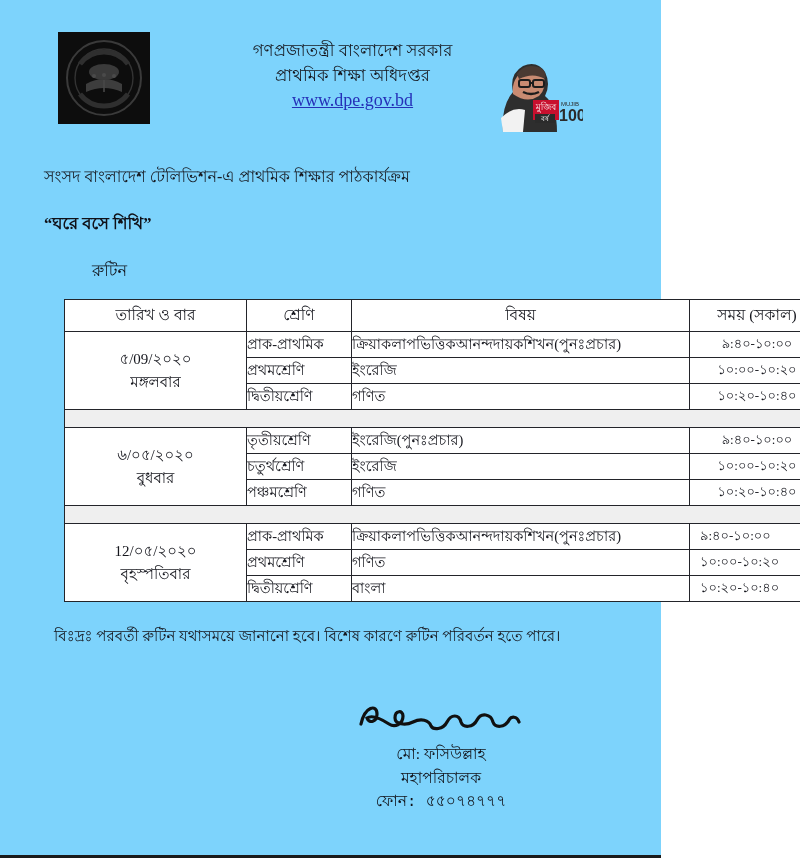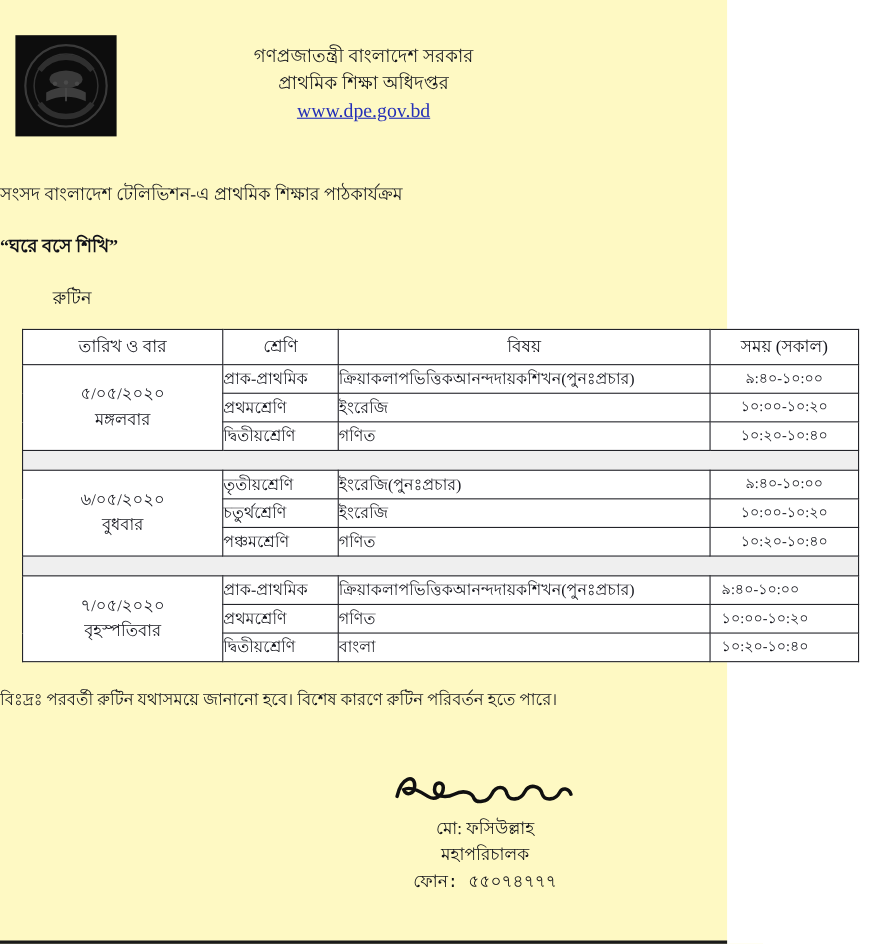--- a/index.html
+++ b/index.html
@@ -14,21 +14,22 @@
     color: #111111;
     overflow: hidden;
     position: relative;
   }
   .page {
     width: 661px;
     height: 858px;
     position: relative;
     box-sizing: border-box;
     border-bottom: 3px solid #1a1a1a;
-    background: #fef9c3;
+    background: #7dd3fc;
+    padding-left: 44px;
   }
 
   
   .header {
     position: relative;
     height: 150px;
   }
   .dpe-seal {
     position: absolute;
     left: 14px;
@@ -160,21 +161,21 @@
     height: 17px;
     background: #efefef;
     border-left: 1.5px solid #23242a;
     border-right: 1.5px solid #23242a;
     border-top: 1.5px solid #23242a;
     border-bottom: 1.5px solid #23242a;
   }
 
   
   .note {
-    margin: 22px 0 0 0;
+    margin: 22px 0 0 10px;
     font-size: 15px;
     color: #15161d;
   }
 
   
   .signature-block {
     position: absolute;
     right: 90px;
     top: 694px;
     width: 260px;
@@ -224,20 +225,41 @@
         <path d="M20 60 A30 30 0 0 0 68 60" fill="none" stroke="#2f2f2f" stroke-width="5"></path>
       </svg>
     </div>
 
     <div class="header-text">
       <div>গণপ্রজাতন্ত্রী বাংলাদেশ সরকার</div>
       <div>প্রাথমিক শিক্ষা অধিদপ্তর</div>
       <a class="header-url" href="#">www.dpe.gov.bd</a>
     </div>
 
+    <div class="mujib-logo">
+      <svg width="110" height="86" viewBox="0 0 110 86" aria-hidden="true">
+
+        <path d="M30 84 Q28 58 40 44 Q36 26 50 18 Q64 12 72 24 Q78 36 72 48 Q84 58 84 84 Z" fill="#2e2e2e"></path>
+        <path d="M40 46 Q38 30 52 22 Q66 17 71 29 Q74 40 66 48 Q54 56 40 46 Z" fill="#c98b72"></path>
+        <path d="M44 26 Q52 14 68 20 Q74 24 72 31 Q60 24 46 31 Z" fill="#4a3a33"></path>
+        <rect x="46" y="32" width="11" height="7" rx="2" fill="none" stroke="#1c1c1c" stroke-width="2"></rect>
+        <rect x="60" y="32" width="11" height="7" rx="2" fill="none" stroke="#1c1c1c" stroke-width="2"></rect>
+        <line x1="57" y1="35" x2="60" y2="35" stroke="#1c1c1c" stroke-width="2"></line>
+        <path d="M50 44 Q58 48 66 44" stroke="#1c1c1c" stroke-width="2.5" fill="none"></path>
+        <path d="M28 70 Q40 58 52 62 L50 84 L30 84 Z" fill="#f2f2f2"></path>
+
+        <rect x="60" y="52" width="26" height="20" fill="#c8102e"></rect>
+        <text x="73" y="62" font-family="'Liberation Sans', sans-serif" font-size="9" fill="#ffffff" text-anchor="middle">মুজিব</text>
+        <rect x="62" y="66" width="20" height="9" fill="#2b2b2b"></rect>
+        <text x="72" y="73" font-family="'Liberation Sans', sans-serif" font-size="7" fill="#ffffff" text-anchor="middle">বর্ষ</text>
+
+        <text x="88" y="58" font-family="'Liberation Sans', sans-serif" font-size="6" fill="#2b2b2b">MUJIB</text>
+        <text x="86" y="73" font-family="'Liberation Sans', sans-serif" font-size="16" font-weight="bold" fill="#2b2b2b">100</text>
+      </svg>
+    </div>
   </div>
 
   <div class="subtitle-block">
     <div class="sub1">সংসদ বাংলাদেশ টেলিভিশন-এ প্রাথমিক শিক্ষার পাঠকার্যক্রম</div>
     <div class="sub2">“ঘরে বসে শিখি”</div>
     <div class="sub3">রুটিন</div>
   </div>
 
   <table class="routine-table">
     <colgroup>
@@ -251,21 +273,21 @@
         <th class="hdr-cell">তারিখ ও বার</th>
         <th class="hdr-cell">শ্রেণি</th>
         <th class="hdr-cell">বিষয়</th>
         <th class="hdr-cell">সময় (সকাল)</th>
       </tr>
     </thead>
     <tbody>
 
       <tr>
         <td class="date-cell" rowspan="3">
-          <div>৫/০৫/২০২০</div>
+          <div>৫/09/২০২০</div>
           <div>মঙ্গলবার</div>
         </td>
         <td class="class-cell">প্রাক-প্রাথমিক</td>
         <td class="subject-cell">ক্রিয়াকলাপভিত্তিকআনন্দদায়কশিখন(পুনঃপ্রচার)</td>
         <td class="time-cell">৯:৪০-১০:০০</td>
       </tr>
       <tr>
         <td class="class-cell">প্রথমশ্রেণি</td>
         <td class="subject-cell">ইংরেজি</td>
         <td class="time-cell">১০:০০-১০:২০</td>
@@ -299,21 +321,21 @@
         <td class="subject-cell">গণিত</td>
         <td class="time-cell">১০:২০-১০:৪০</td>
       </tr>
 
       <tr class="spacer-row">
         <td colspan="4"></td>
       </tr>
 
       <tr>
         <td class="date-cell" rowspan="3">
-          <div>৭/০৫/২০২০</div>
+          <div>12/০৫/২০২০</div>
           <div>বৃহস্পতিবার</div>
         </td>
         <td class="class-cell">প্রাক-প্রাথমিক</td>
         <td class="subject-cell">ক্রিয়াকলাপভিত্তিকআনন্দদায়কশিখন(পুনঃপ্রচার)</td>
         <td class="time-cell left-aligned">৯:৪০-১০:০০</td>
       </tr>
       <tr>
         <td class="class-cell">প্রথমশ্রেণি</td>
         <td class="subject-cell">গণিত</td>
         <td class="time-cell left-aligned">১০:০০-১০:২০</td>

